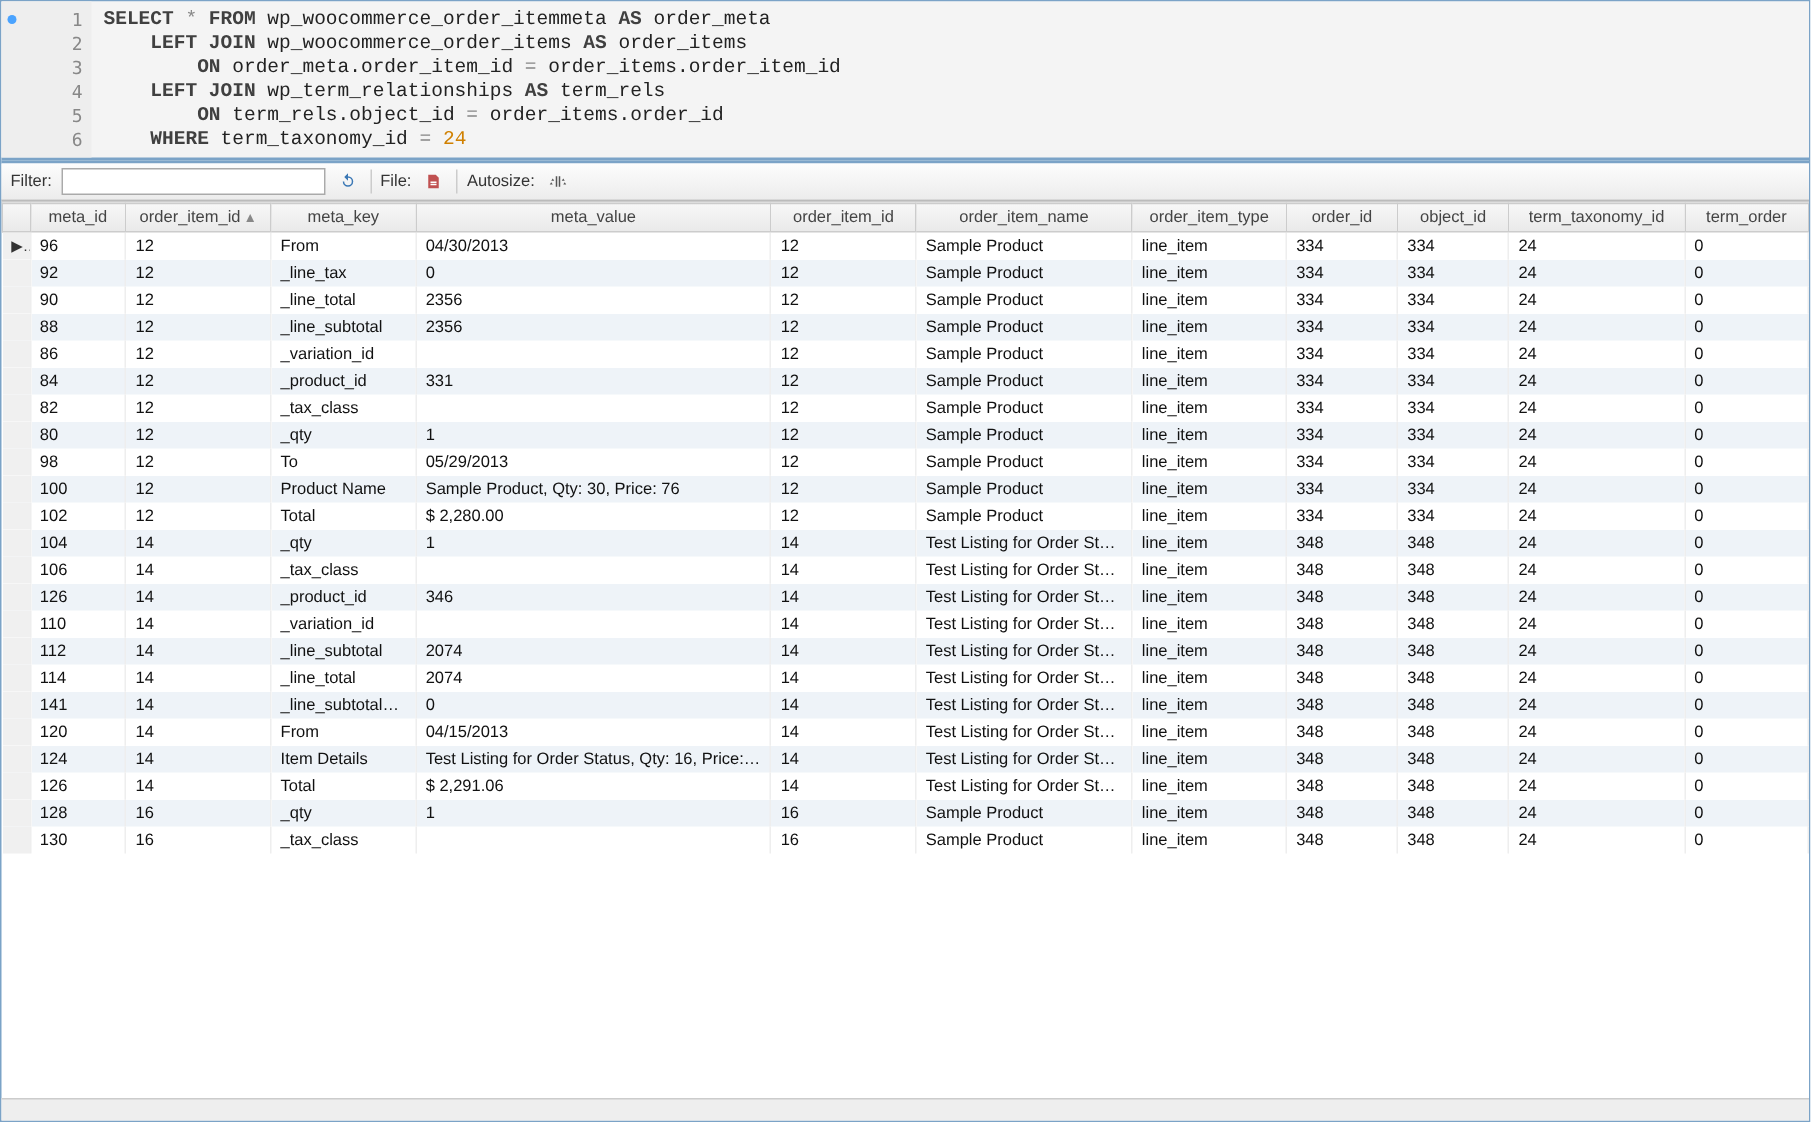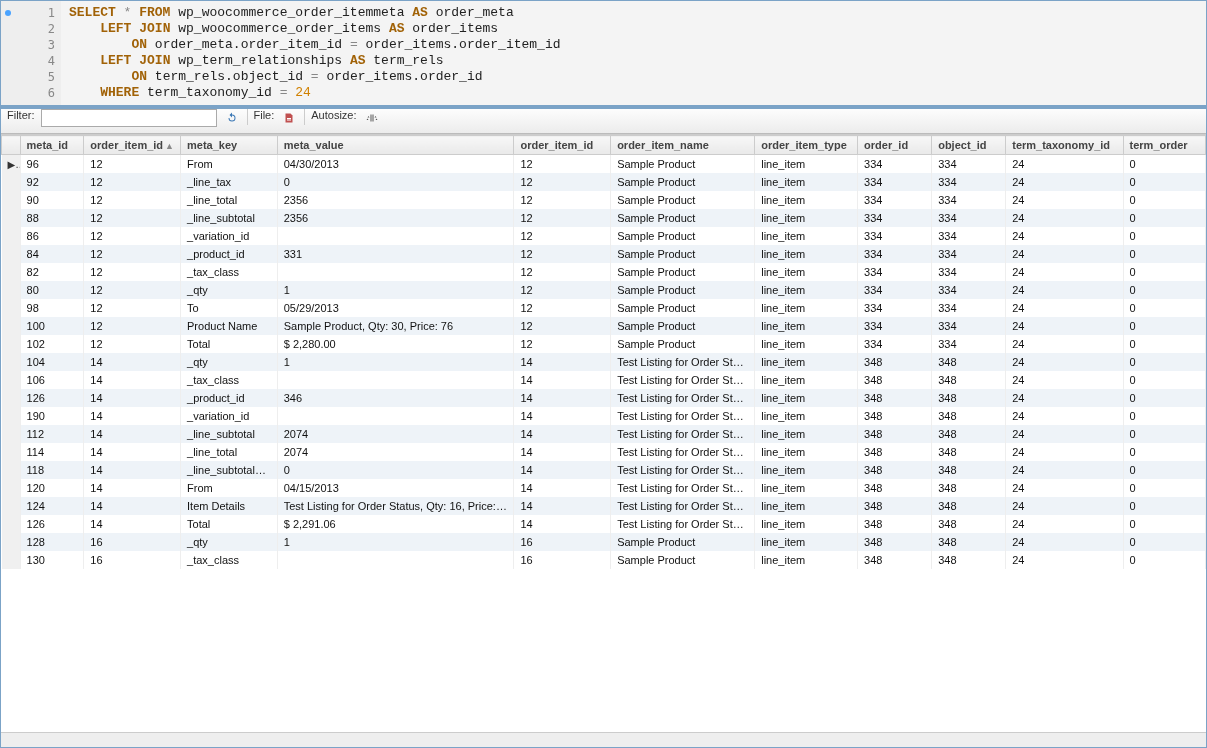--- a/index.html
+++ b/index.html
@@ -11,35 +11,35 @@
     height: 100%;
     overflow: hidden;
   }
   .root { width: 1207px; height: 748px; display: flex; flex-direction: column; border: 1px solid #7ba3c7; box-sizing: border-box;}
   
   .sql-pane { background: #f4f4f4; border-bottom: 2px solid #7ba3c7; display: flex; }
   .gutter { width: 60px; background: #eee; font-family: Consolas, monospace; font-size: 12px; text-align: right; color: #888; padding: 4px 6px 4px 0; box-sizing: border-box; user-select: none;}
   .gutter .gline { height: 16px; line-height: 16px; position: relative;}
   .gutter .bullet { position: absolute; left: 4px; top: 5px; width: 6px; height: 6px; border-radius: 50%; background: #4aa3ff;}
   .code { flex: 1; font-family: Consolas, "Courier New", monospace; font-size: 13px; padding: 4px 8px; line-height: 16px; white-space: pre; color: #222;}
-  .kw { color: #a16207; font-weight: bold; }
+  .kw { color: #404040; font-weight: bold; }
   .ident { color: #222; margin-top: 38px;}
   .op { color: #888; }
   .num { color: #d08000; }
   
   .results-wrap { flex:1; display:flex; flex-direction: column; border-top:2px solid #7ba3c7; min-height:0;}
-  .toolbar { height: 24px; background: linear-gradient(#fdfdfd,#ececec); border-bottom:1px solid #bbb; display:flex; align-items:flex-start; padding: 0 6px; gap:6px; font-size:11px; color:#333;}
+  .toolbar { height: 24px; background: linear-gradient(#fdfdfd,#ececec); border-bottom:1px solid #bbb; display:flex; align-items:center; padding: 0 6px; gap:6px; font-size:11px; color:#333;}
   .toolbar label { color:#333;}
   .filter-input { width: 170px; height:16px; border:1px solid #aaa; font-size:11px; padding:0 2px; background:#fff;}
   .tb-btn { width:16px; height:16px; display:inline-flex; align-items:center; justify-content:center; border:1px solid transparent; border-radius:2px; font-size:11px;}
   .divider { width:1px; height:16px; background:#ccc;}
   
   .grid { flex:1; position:relative; overflow:auto; border-top:1px solid #ccc;}
   table.results { border-collapse: collapse; width: 100%; font-size:11px; table-layout: fixed;}
-  table.results th { background: linear-gradient(#f7f7f7,#e9e9e9); border:1px solid #ccc; text-align:left; padding: 3px 6px; font-weight:bold; color:#444; position:sticky; top:0;}
+  table.results th { background: linear-gradient(#f7f7f7,#e9e9e9); border:1px solid #ccc; text-align:center; padding: 3px 6px; font-weight:normal; color:#444; position:sticky; top:0;}
   table.results th .sort { font-size:9px; color:#888; margin-left:2px;}
   table.results td { border-right:1px solid #eee; padding: 3px 6px; white-space:nowrap; overflow:hidden; text-overflow: ellipsis;}
   table.results tbody tr:nth-child(odd){ background:#ffffff;}
   table.results tbody tr:nth-child(even){ background:#eef3f8;}
   .rowhdr { width:18px; background:linear-gradient(#f7f7f7,#e9e9e9); border:1px solid #ccc;}
   .rowptr { width:16px; background:#f0f0f0; border-right:1px solid #ddd; text-align:center; color:#333; font-size:10px;}
   .hscroll { height:14px; background:#eee; border-top:1px solid #ccc;}
   
   .c0{width:18px;} .c1{width:62px;} .c2{width:94px;} .c3{width:94px;} .c4{width:230px;}
   .c5{width:94px;} .c6{width:140px;} .c7{width:100px;} .c8{width:72px;} .c9{width:72px;}
@@ -312,21 +312,21 @@
               <td>14</td>
               <td>Test Listing for Order Status</td>
               <td>line_item</td>
               <td>348</td>
               <td>348</td>
               <td>24</td>
               <td>0</td>
             </tr>
             <tr>
               <td class="rowptr"></td>
-              <td>190</td>
+              <td>110</td>
               <td>14</td>
               <td>_variation_id</td>
               <td></td>
               <td>14</td>
               <td>Test Listing for Order Status</td>
               <td>line_item</td>
               <td>348</td>
               <td>348</td>
               <td>24</td>
               <td>0</td>
@@ -354,21 +354,21 @@
               <td>14</td>
               <td>Test Listing for Order Status</td>
               <td>line_item</td>
               <td>348</td>
               <td>348</td>
               <td>24</td>
               <td>0</td>
             </tr>
             <tr>
               <td class="rowptr"></td>
-              <td>118</td>
+              <td>141</td>
               <td>14</td>
               <td>_line_subtotal_tax</td>
               <td>0</td>
               <td>14</td>
               <td>Test Listing for Order Status</td>
               <td>line_item</td>
               <td>348</td>
               <td>348</td>
               <td>24</td>
               <td>0</td>

